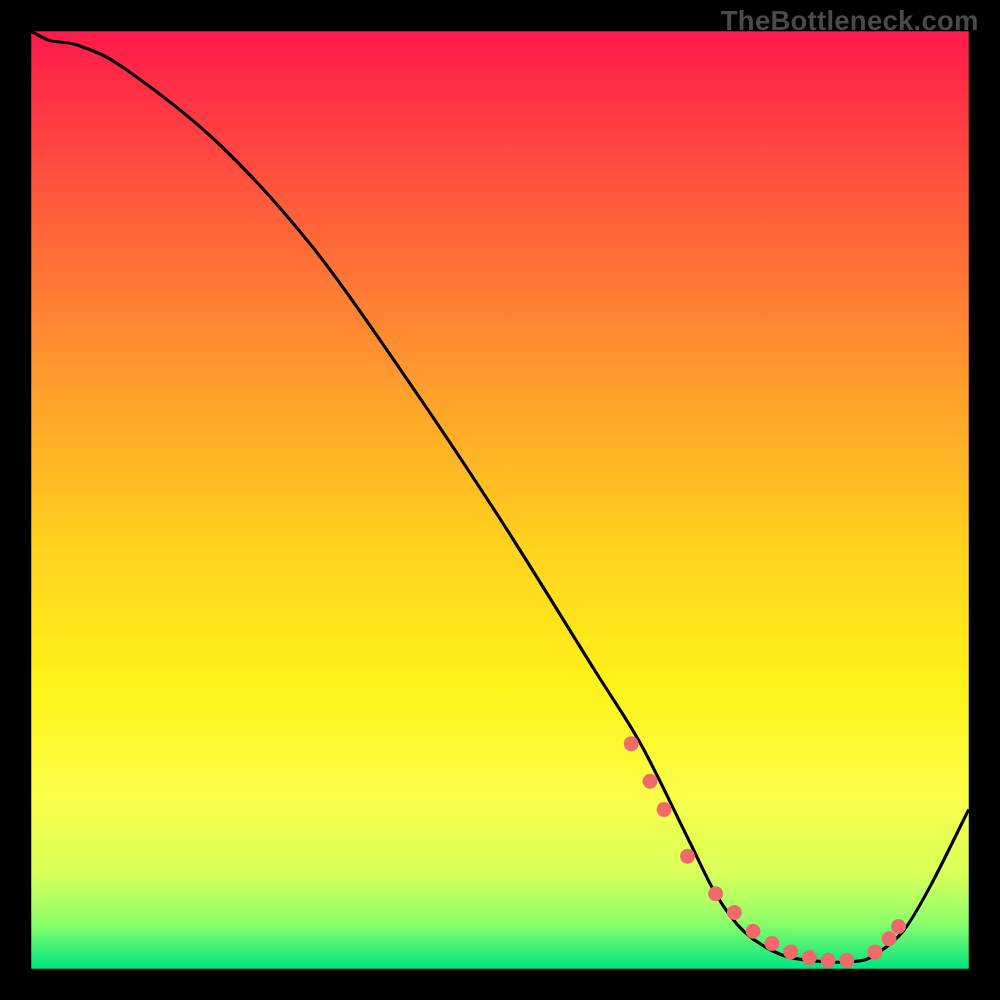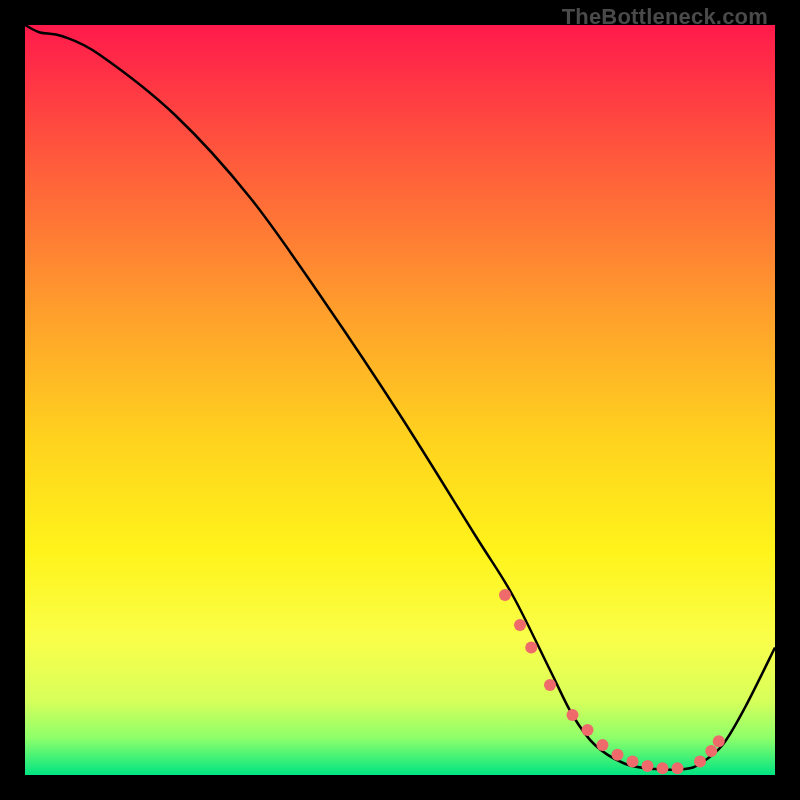--- a/index.html
+++ b/index.html
@@ -13,21 +13,21 @@
   .plot-area {
     position: absolute;
     left: 25px;
     top: 25px;
     width: 750px;
     height: 750px;
   }
   .watermark {
     position: absolute;
     top: 4px;
-    right: 32px;
+    right: 17px;
     font-family: Arial, Helvetica, sans-serif;
     font-size: 22px;
     font-weight: 600;
     color: #4a4a4a;
     letter-spacing: 0.2px;
   }
   svg.curve-layer {
     position: absolute;
     left: 0;
     top: 0;

